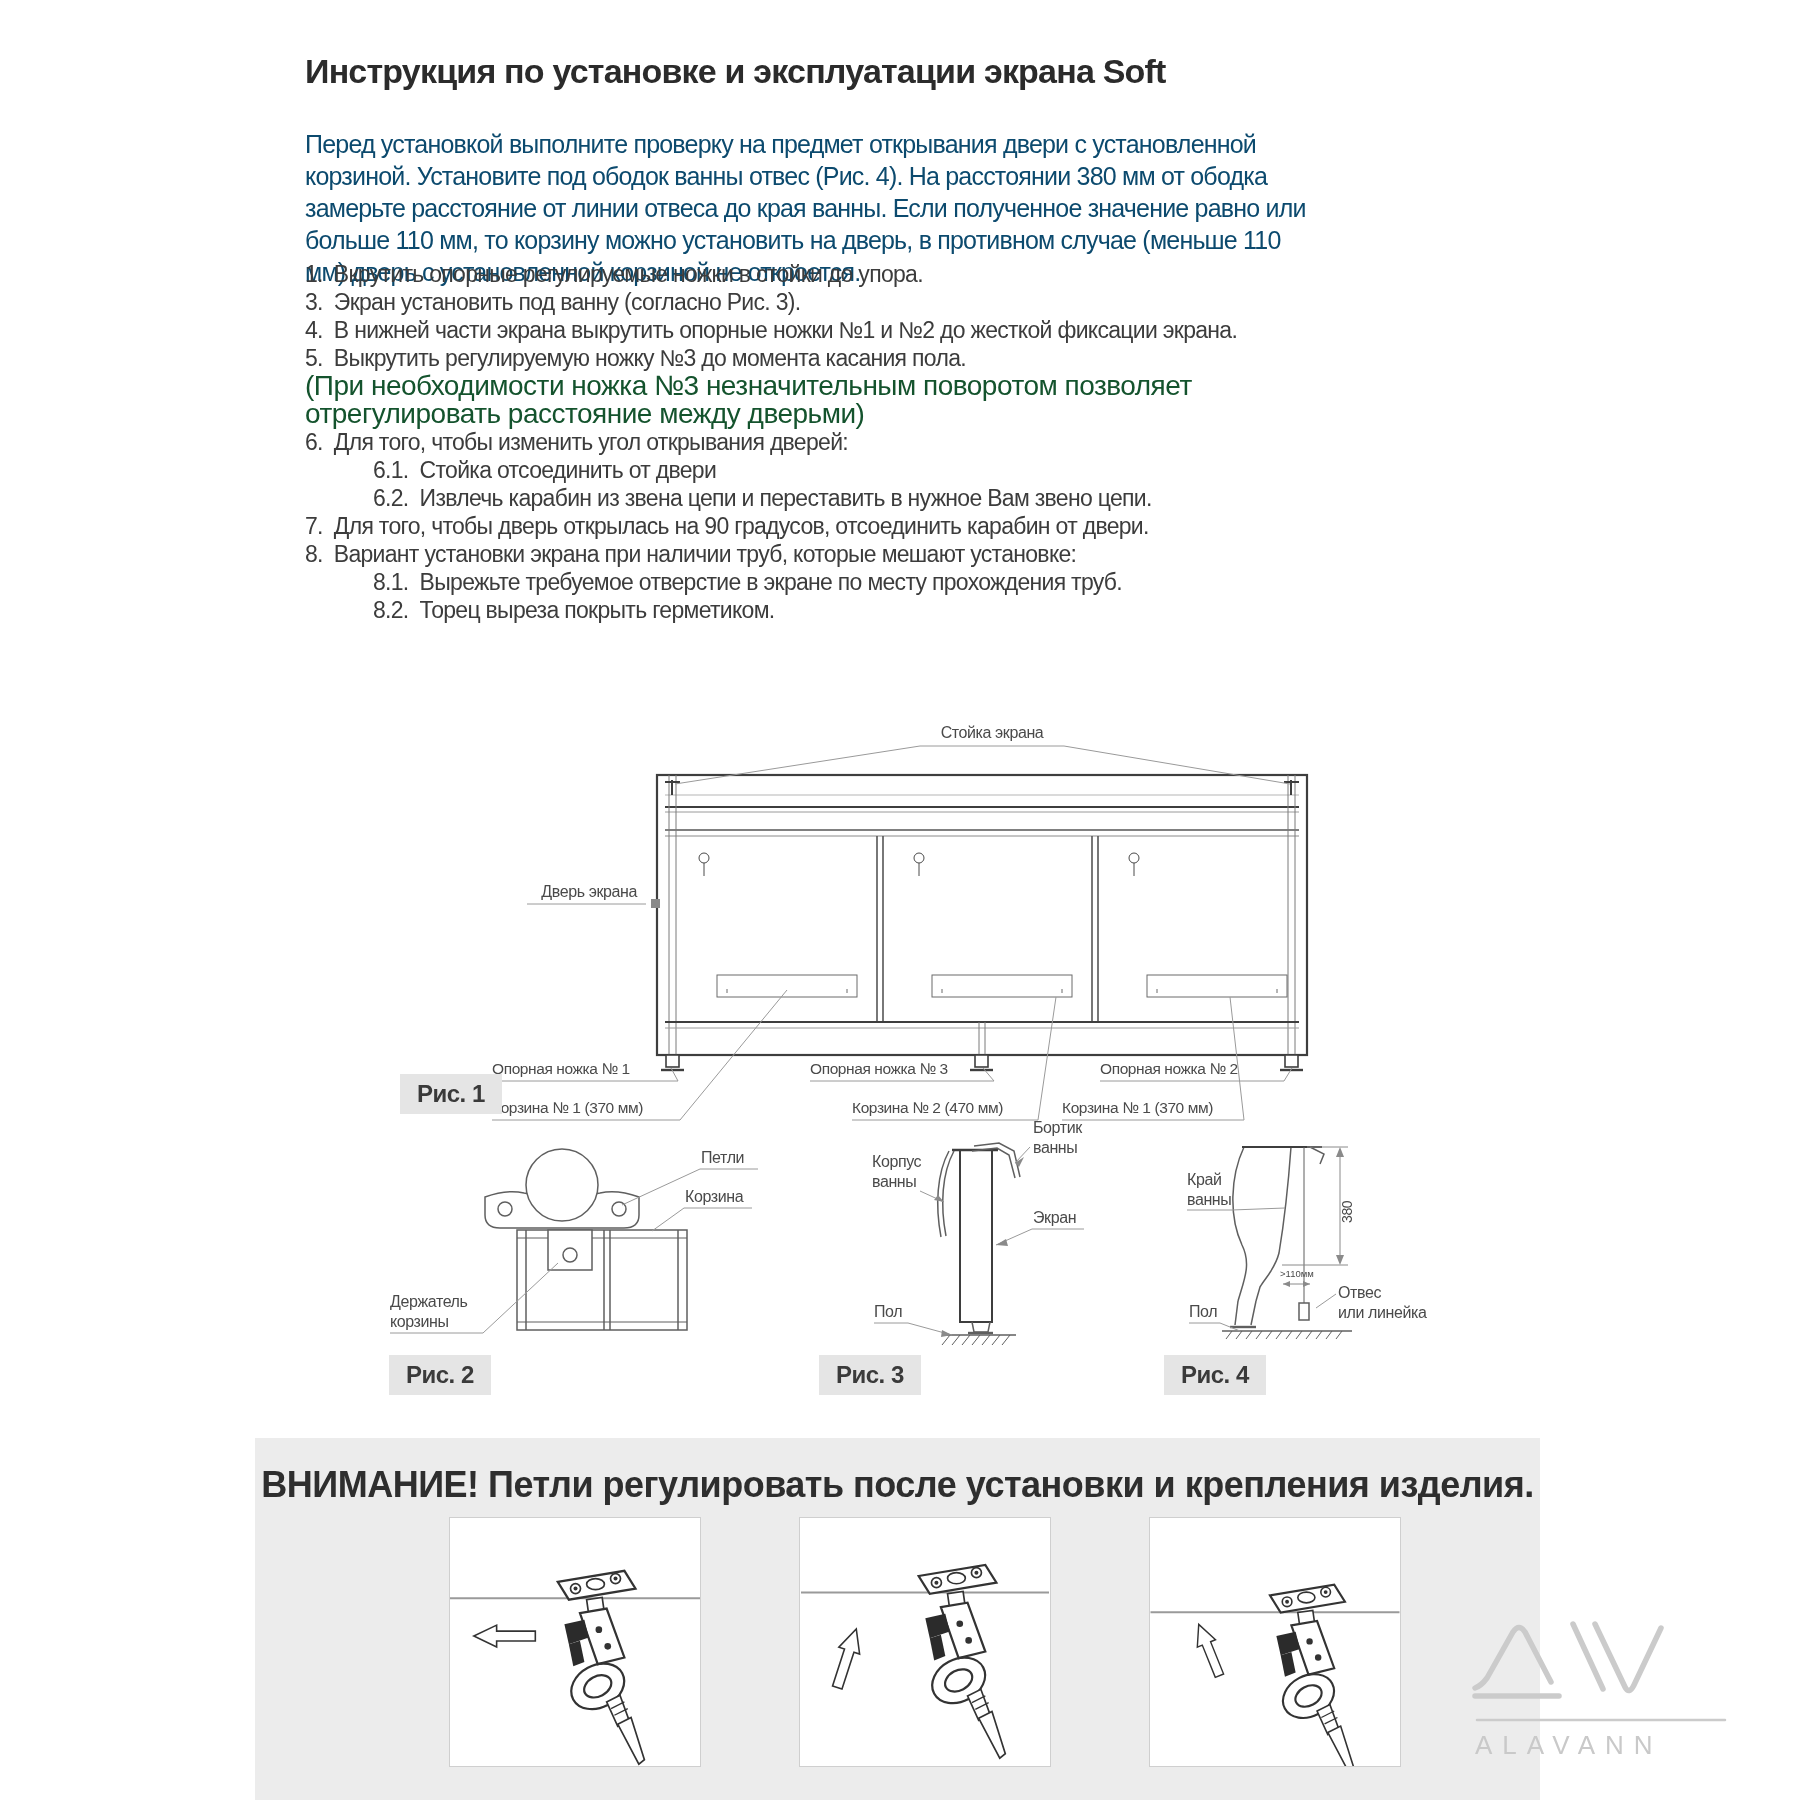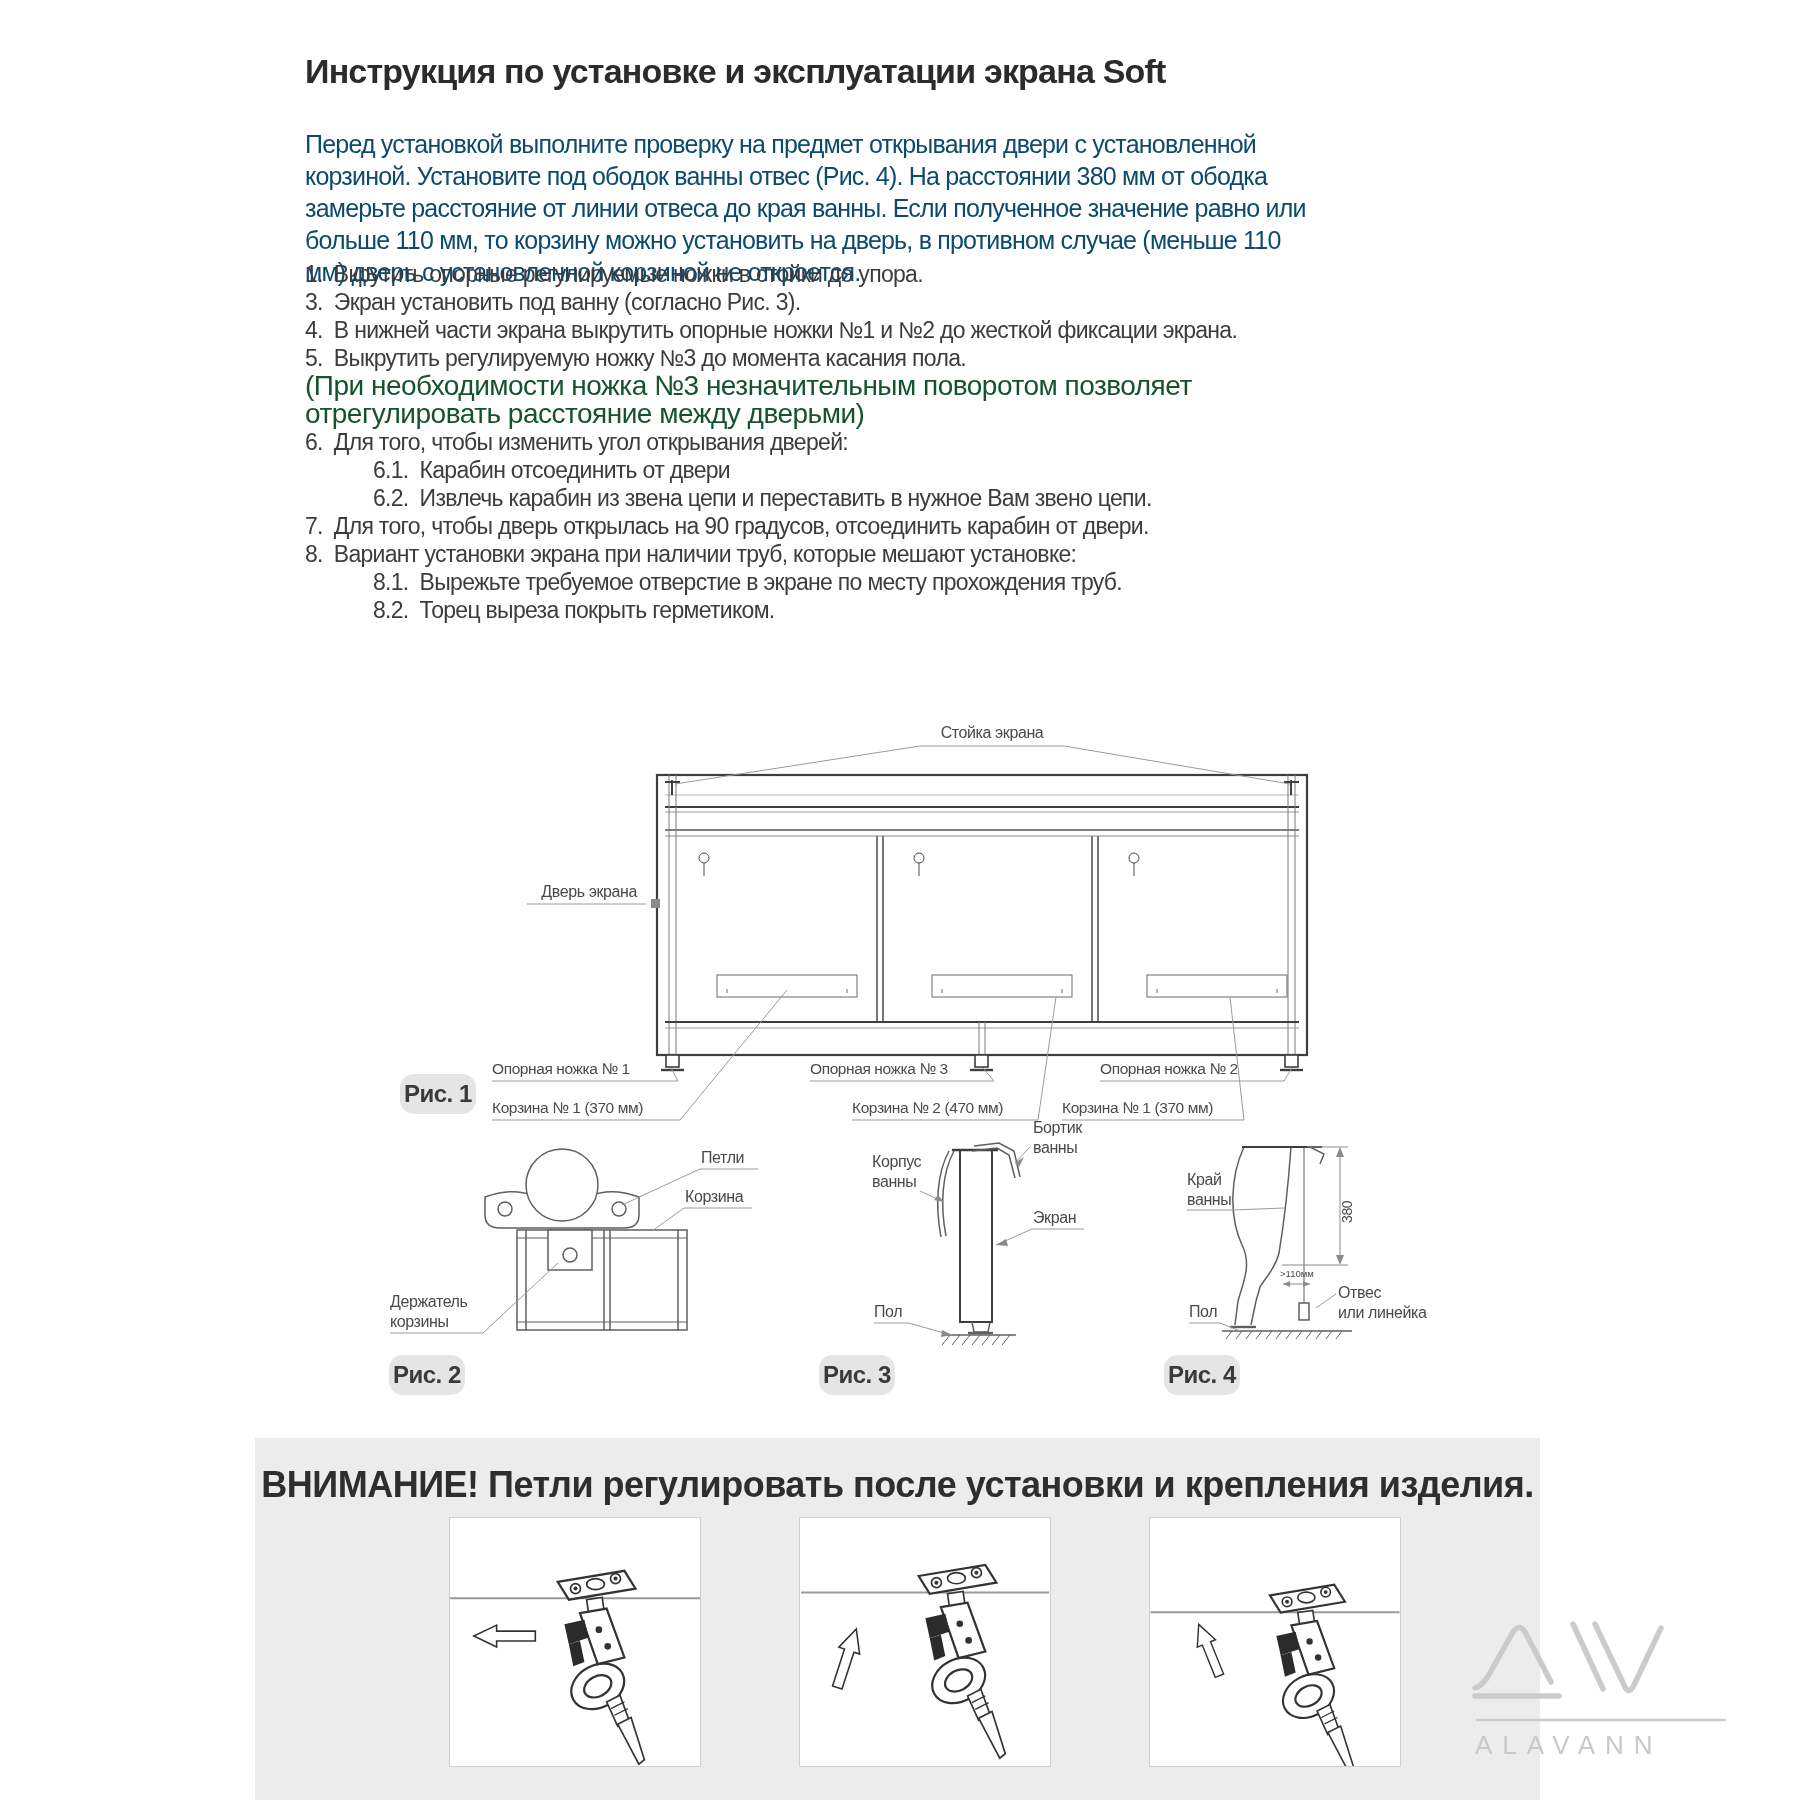--- a/index.html
+++ b/index.html
@@ -6,21 +6,21 @@
   .page{position:relative;width:1800px;height:1800px;background:#ffffff;overflow:hidden;
         font-family:"Liberation Sans",sans-serif;color:#3f3f3f;margin-left:12px;}
   .title{position:absolute;left:293px;top:52px;font-size:34px;font-weight:700;color:#2b2b2b;letter-spacing:-0.8px;}
   .intro{position:absolute;left:293px;top:128px;width:1010px;font-size:25px;line-height:32px;
          letter-spacing:-0.8px;color:#0c4a6e;}
   .steps{position:absolute;left:293px;top:260px;width:1035px;font-size:23px;line-height:28px;letter-spacing:-0.7px;color:#3c3c3c;}
   .step .num{margin-right:11px;}
   .step.sub{padding-left:68px;}
   .step.note{font-size:28px;letter-spacing:-0.5px;color:#14532d;}
   .caption{position:absolute;background:#e5e5e5;color:#3a3a3a;font-size:24px;font-weight:700;
-           padding:6px 4px;letter-spacing:-0.5px;border-radius:14px;}
+           padding:6px 17px;letter-spacing:-0.5px;}
   .figsvg{position:absolute;}
   svg text{font-family:"Liberation Sans",sans-serif;fill:#4a4a4a;font-size:16px;letter-spacing:-0.4px;}
   svg .lbl2{font-size:15.5px;}
   .band{position:absolute;left:243px;top:1438px;width:1285px;height:362px;background:#ececec;}
   .warning{position:absolute;left:0;right:0;top:26px;text-align:center;font-size:36px;font-weight:700;
            color:#2e2e2e;letter-spacing:-0.5px;}
   .hbox{position:absolute;top:79px;width:252px;height:250px;background:#ffffff;border:1px solid #cfcfcf;box-sizing:border-box;}
   .hbox svg{width:100%;height:100%;display:block;}
   .box1{left:194px;} .box2{left:544px;} .box3{left:894px;}
   .watermark{position:absolute;left:1455px;top:1592px;width:330px;height:180px;}
@@ -33,21 +33,21 @@
 
   <div class="title">Инструкция по установке и эксплуатации экрана Soft</div>
   <div class="intro">Перед установкой выполните проверку на предмет открывания двери с установленной корзиной. Установите под ободок ванны отвес (Рис. 4). На расстоянии 380 мм от ободка замерьте расстояние от линии отвеса до края ванны. Если полученное значение равно или больше 110 мм, то корзину можно установить на дверь, в противном случае (меньше 110 мм) дверь с установленной корзиной не откроется.</div>
   <div class="steps">
       <div class="step"><span class="num">1.</span><span class="txt">Вкрутить опорные регулируемые ножки в стойки до упора.</span></div>
       <div class="step"><span class="num">3.</span><span class="txt">Экран установить под ванну (согласно Рис. 3).</span></div>
       <div class="step"><span class="num">4.</span><span class="txt">В нижней части экрана выкрутить опорные ножки №1 и №2 до жесткой фиксации экрана.</span></div>
       <div class="step"><span class="num">5.</span><span class="txt">Выкрутить регулируемую ножку №3 до момента касания пола.</span></div>
       <div class="step note"><span class="txt">(При необходимости ножка №3 незначительным поворотом позволяет отрегулировать расстояние между дверьми)</span></div>
       <div class="step"><span class="num">6.</span><span class="txt">Для того, чтобы изменить угол открывания дверей:</span></div>
-      <div class="step sub"><span class="num">6.1.</span><span class="txt">Карабин отсоединить от двери</span></div>
+      <div class="step sub"><span class="num">6.1.</span><span class="txt">Стойка отсоединить от двери</span></div>
       <div class="step sub"><span class="num">6.2.</span><span class="txt">Извлечь карабин из звена цепи и переставить в нужное Вам звено цепи.</span></div>
       <div class="step"><span class="num">7.</span><span class="txt">Для того, чтобы дверь открылась на 90 градусов, отсоединить карабин от двери.</span></div>
       <div class="step"><span class="num">8.</span><span class="txt">Вариант установки экрана при наличии труб, которые мешают установке:</span></div>
       <div class="step sub"><span class="num">8.1.</span><span class="txt">Вырежьте требуемое отверстие в экране по месту прохождения труб.</span></div>
       <div class="step sub"><span class="num">8.2.</span><span class="txt">Торец выреза покрыть герметиком.</span></div>
     </div>
 
   <svg class="figsvg" style="left:420px;top:700px;" width="900" height="440" viewBox="0 0 900 440">
     <g stroke="#6b6b6b" stroke-width="1" fill="none">
 

